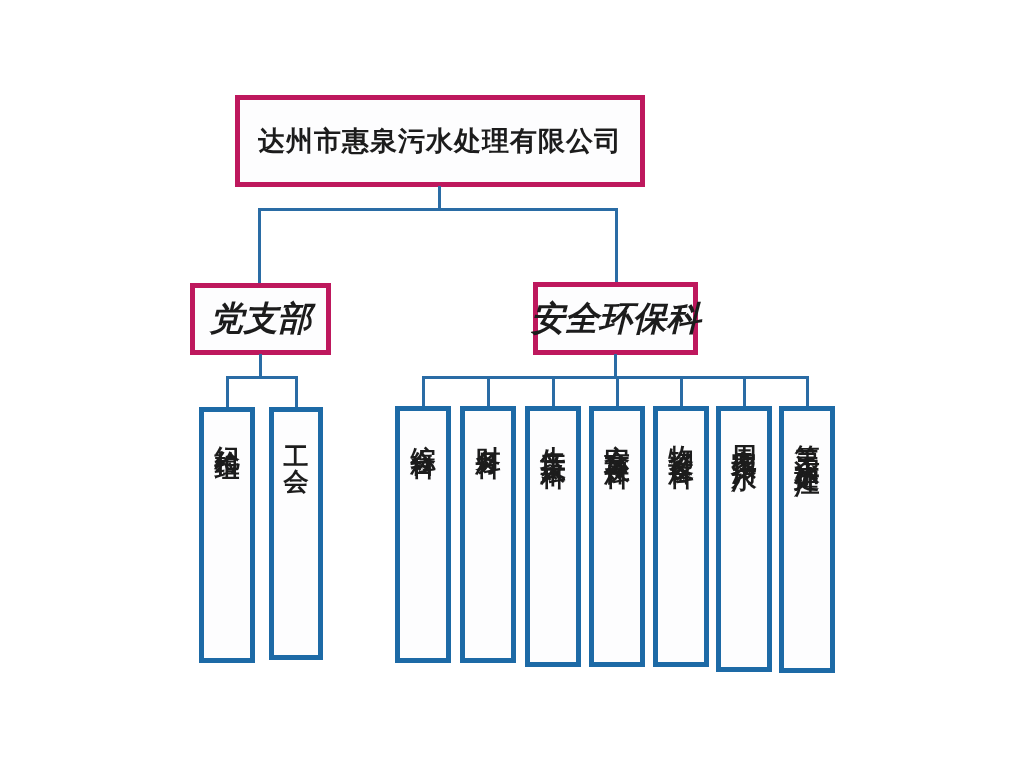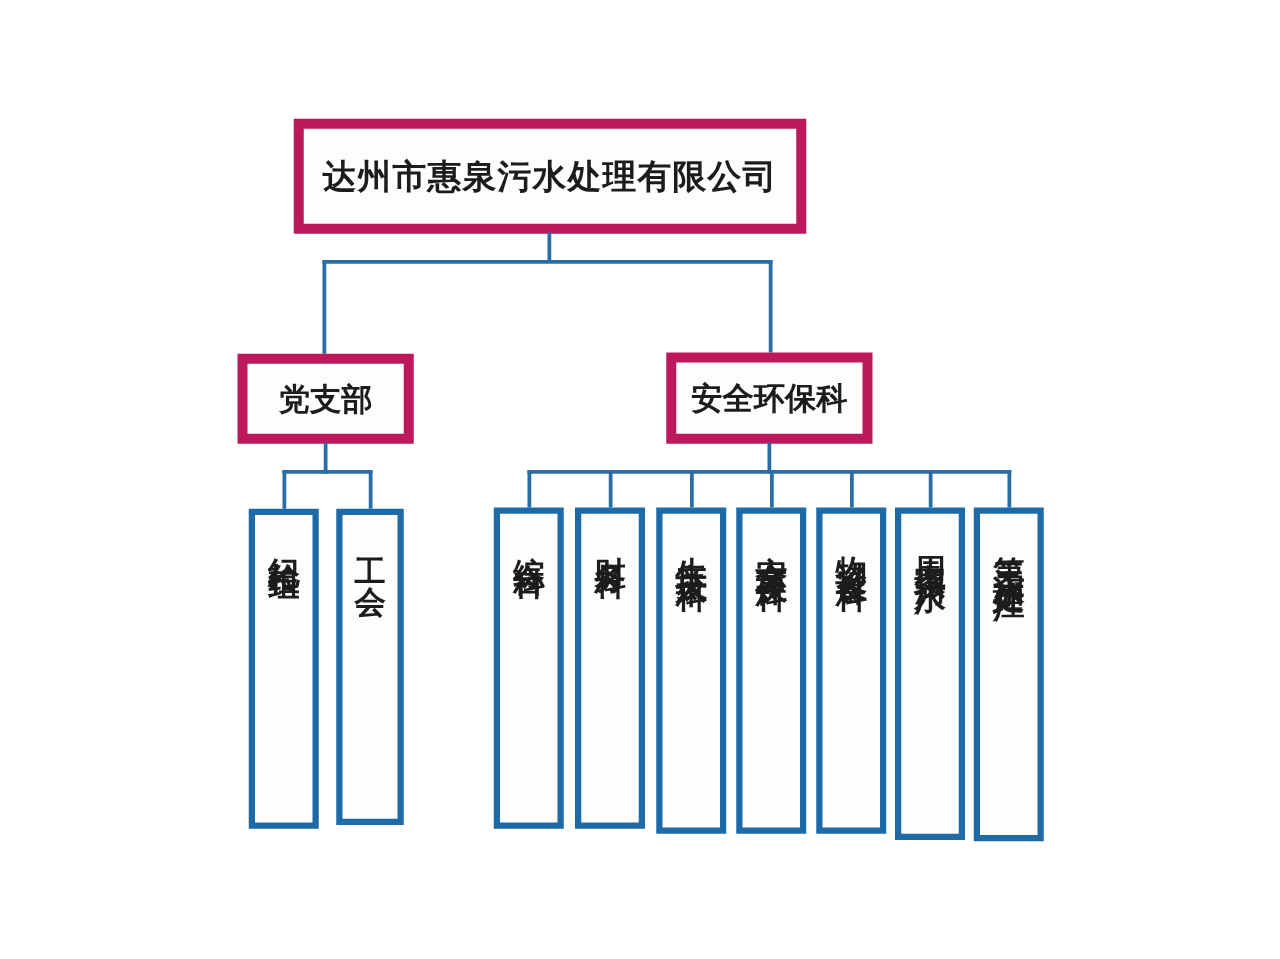--- a/index.html
+++ b/index.html
@@ -11,37 +11,37 @@
   .canvas {
     position: relative;
     width: 1024px;
     height: 767px;
     background: #ffffff;
     overflow: hidden;
   }
   .box {
     position: absolute;
     box-sizing: border-box;
-    border: 8px solid #be185d;
+    border: 5px solid #be185d;
     background: #fdfdfe;
     display: flex;
     align-items: center;
     justify-content: center;
   }
   .box .label {
     font-weight: bold;
     color: #1c1c1c;
     white-space: nowrap;
   }
   .root-box { left: 235px; top: 95px; width: 410px; height: 92px; }
   .root-box .label { font-size: 27px; letter-spacing: 1px; }
 
   .party-box { left: 190px; top: 283px; width: 141px; height: 72px; }
   .admin-box { left: 533px; top: 282px; width: 165px; height: 73px; }
-  .party-box .label, .admin-box .label { font-size: 25px; }
+  .party-box .label, .admin-box .label { font-size: 34px; font-style: italic; }
 
   .vbox {
     position: absolute;
     box-sizing: border-box;
     border: 5px solid #1d6aa6;
     background: #fdfdfe;
     display: flex;
     justify-content: center;
     align-items: flex-start;
   }

